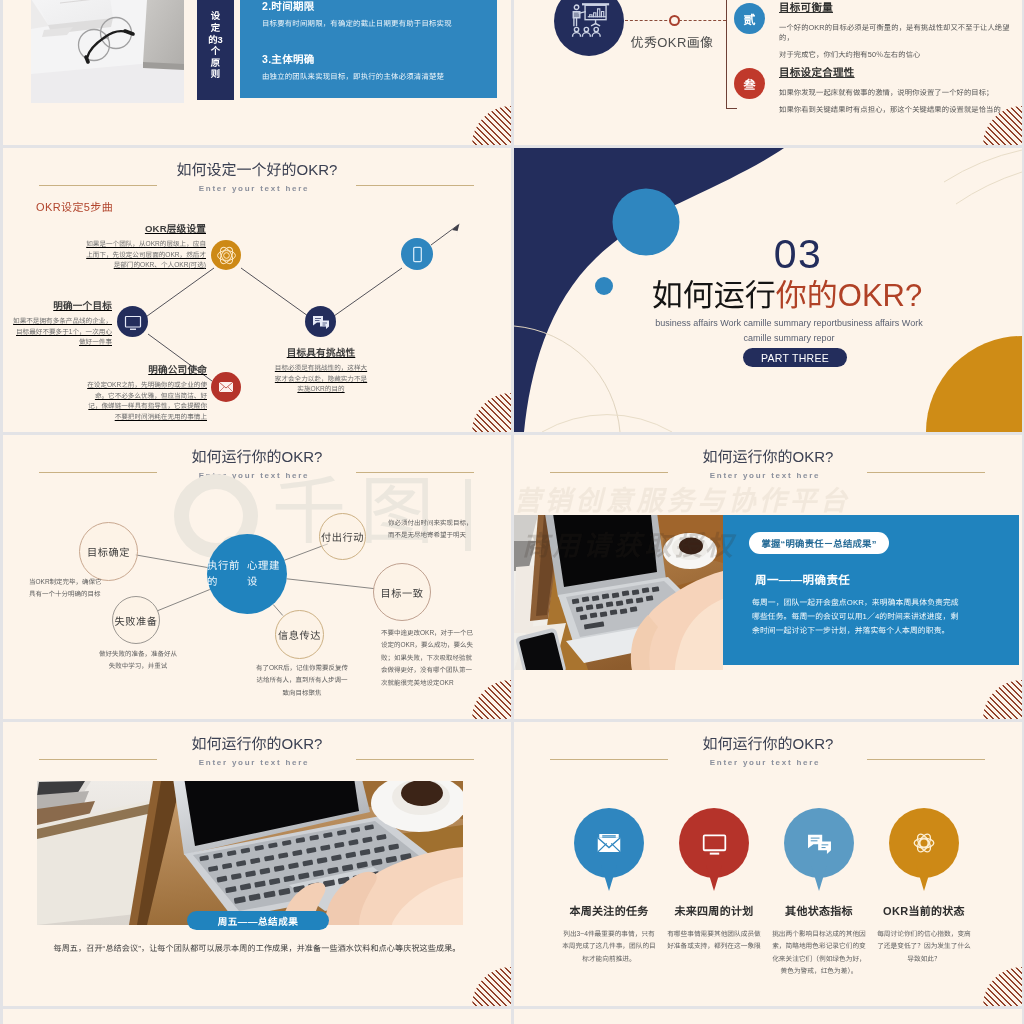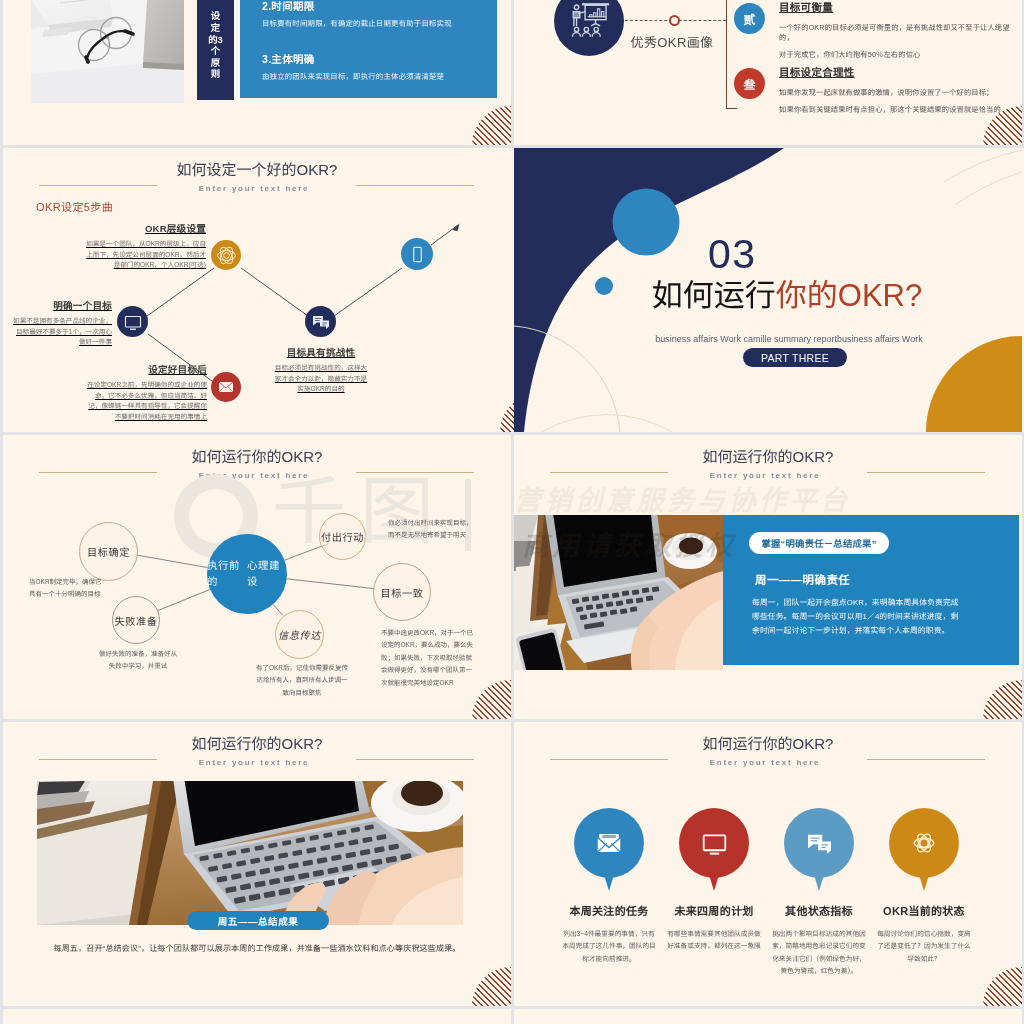--- a/index.html
+++ b/index.html
@@ -3,21 +3,21 @@
 <meta charset="utf-8">
 <style>
   html,body{margin:0;padding:0;}
   body{width:1024px;height:1024px;background:#e3e3e6;overflow:hidden;
        font-family:"Liberation Sans",sans-serif;-webkit-font-smoothing:antialiased;}
   .page{position:relative;width:1024px;height:1024px;background:#e3e3e6;}
   .slide{position:absolute;background:#fdf4ea;overflow:hidden;}
   .sl-l{left:3px;width:508px;}
   .sl-r{left:514px;width:508px;}
   .r1{top:-140px;height:285px;}
-  .r2{top:148px;height:284px;padding-left:28px;}
+  .r2{top:148px;height:284px;}
   .r3{top:435px;height:284px;}
   .r4{top:722px;height:284px;}
   .r5{top:1009px;height:284px;}
 
   
   .hd{position:absolute;left:0;width:508px;top:13px;text-align:center;}
   .hd .t1{font-size:15.0px;font-weight:400;color:#3b4052;letter-spacing:0px;line-height:1.2;}
   .hd .t2{font-size:8.0px;color:#8a8f9c;letter-spacing:1.75px;margin-top:5px;font-weight:600;
     padding-left:0px;margin-left:-6px;}
   .hd .ln{position:absolute;top:24px;height:1px;background:#c9b183;}
@@ -80,27 +80,27 @@
   .s3-h{font-size:9.6px;font-weight:700;color:#3c3c3c;letter-spacing:.2px;}
   .s3-b{font-size:6.6px;color:#6d6d6d;line-height:1.62;margin-top:4px;}
   .s3-n1{left:78px;top:73px;width:125px;text-align:right;}
   .s3-n2{left:294px;top:73px;width:91px;text-align:right;}
   .s3-n3{left:8px;top:150px;width:101px;text-align:right;}
   .s3-n4{left:270px;top:197px;width:96px;text-align:center;}
   .s3-n5{left:80px;top:214px;width:124px;text-align:right;}
 
   
   .s4-bg{position:absolute;left:0;top:0;}
-  .s4-num{position:absolute;left:194px;top:86px;width:180px;text-align:left;
+  .s4-num{position:absolute;left:194px;top:86px;width:180px;text-align:center;
     font-size:41px;font-weight:400;color:#232d5c;letter-spacing:1.5px;line-height:1;}
   .s4-title{position:absolute;left:93px;top:131px;width:360px;text-align:center;
     font-size:31px;font-weight:400;letter-spacing:0px;line-height:1.1;white-space:nowrap;}
   .s4-title .dk{color:#141414;}
   .s4-title .rd{color:#b04126;}
-  .s4-sub{position:absolute;left:95px;top:184px;width:360px;text-align:center;
+  .s4-sub{position:absolute;left:95px;top:168px;width:360px;text-align:center;
     font-size:9px;color:#5a6172;line-height:1.65;}
   .s4-badge{position:absolute;left:229px;top:200px;width:104px;height:19px;background:#232d5c;
     border-radius:10px;display:flex;align-items:center;justify-content:center;}
   .s4-badge span{color:#fff;font-size:10.5px;letter-spacing:.3px;}
 
   
   .s5-lines{position:absolute;left:0;top:0;}
   .s5-wm{position:absolute;left:0;top:0;width:508px;height:284px;overflow:hidden;}
   .s5-wm-q{position:absolute;left:153px;top:21px;}
   .s5-wm-t{position:absolute;left:269px;top:40px;font-size:74px;color:#ece7de;line-height:1;
@@ -109,21 +109,21 @@
   .s5-center{position:absolute;left:204px;top:99px;width:80px;height:80px;border-radius:50%;
     background:#2083be;display:flex;flex-direction:row;align-items:center;justify-content:center;}
   .s5-center span{color:#f0f7fc;font-size:10.4px;line-height:1.55;letter-spacing:.6px;}
   .s5-cir{position:absolute;border-radius:50%;border:1px solid;display:flex;align-items:center;
     justify-content:center;background:rgba(253,243,228,.55);}
   .s5-cir span{font-size:10.2px;color:#3b3b3b;letter-spacing:.6px;white-space:nowrap;}
   .s5-r1{left:76px;top:87px;width:57px;height:57px;border-color:#c9a890;}
   .s5-r2{left:316px;top:78px;width:45px;height:45px;border-color:#cdb184;}
   .s5-r3{left:370px;top:128px;width:56px;height:56px;border-color:#c0a190;}
   .s5-r4{left:109px;top:161px;width:46px;height:46px;border-color:#9b9792;}
-  .s5-r5{left:272px;top:175px;width:47px;height:47px;border-color:#cdb184;font-style:italic;}
+  .s5-r5{left:272px;top:175px;width:47px;height:47px;border-color:#cdb184;}
   .s5-tx{position:absolute;font-size:6.5px;color:#5d5d5d;line-height:1.92;}
   .s5-t1{left:26px;top:141px;width:78px;}
   .s5-t2{left:385px;top:82px;width:86px;}
   .s5-t3{left:378px;top:192px;width:95px;}
   .s5-t4{left:93px;top:213px;width:84px;text-align:center;}
   .s5-t5{left:252px;top:227px;width:94px;text-align:center;}
 
   
   .s6-wm{position:absolute;left:0px;top:44px;font-size:27px;color:#f2e8dc;
     letter-spacing:3.6px;line-height:1.68;font-weight:600;z-index:5;font-style:italic;}
@@ -357,21 +357,21 @@
     </div>
     <div class="s3-n s3-n3">
       <div class="s3-h">明确一个目标</div>
       <div class="s3-b">如果不是拥有多条产品线的企业，目标最好不要多于1个，一次用心做好一件事</div>
     </div>
     <div class="s3-n s3-n4">
       <div class="s3-h">目标具有挑战性</div>
       <div class="s3-b">目标必须是有挑战性的，这样大家才会全力以赴，隐藏实力不是实施OKR的目的</div>
     </div>
     <div class="s3-n s3-n5">
-      <div class="s3-h">设定好目标后</div>
+      <div class="s3-h">明确公司使命</div>
       <div class="s3-b">在设定OKR之前，先明确你的或企业的使命。它不必多么优雅，但应当简洁、好记，像蝉链一样具有指导性，它会提醒你不要把时间消耗在无用的事情上</div>
     </div>
     <div class="hatch hatch-br"></div>
   </div>
 
   <div class="slide sl-r r2">
     <svg class="s4-bg" width="508" height="284" viewBox="0 0 508 284">
       <path d="M0 0 L270 0 C250 14 215 32 174 51 C133 70 105 88 82 110
                C59 132 42 160 30 192 C19 222 13 254 10 284 L0 284 Z" fill="#232d5c"></path>
       <circle cx="132" cy="74" r="33.5" fill="#2f86bf"></circle>

